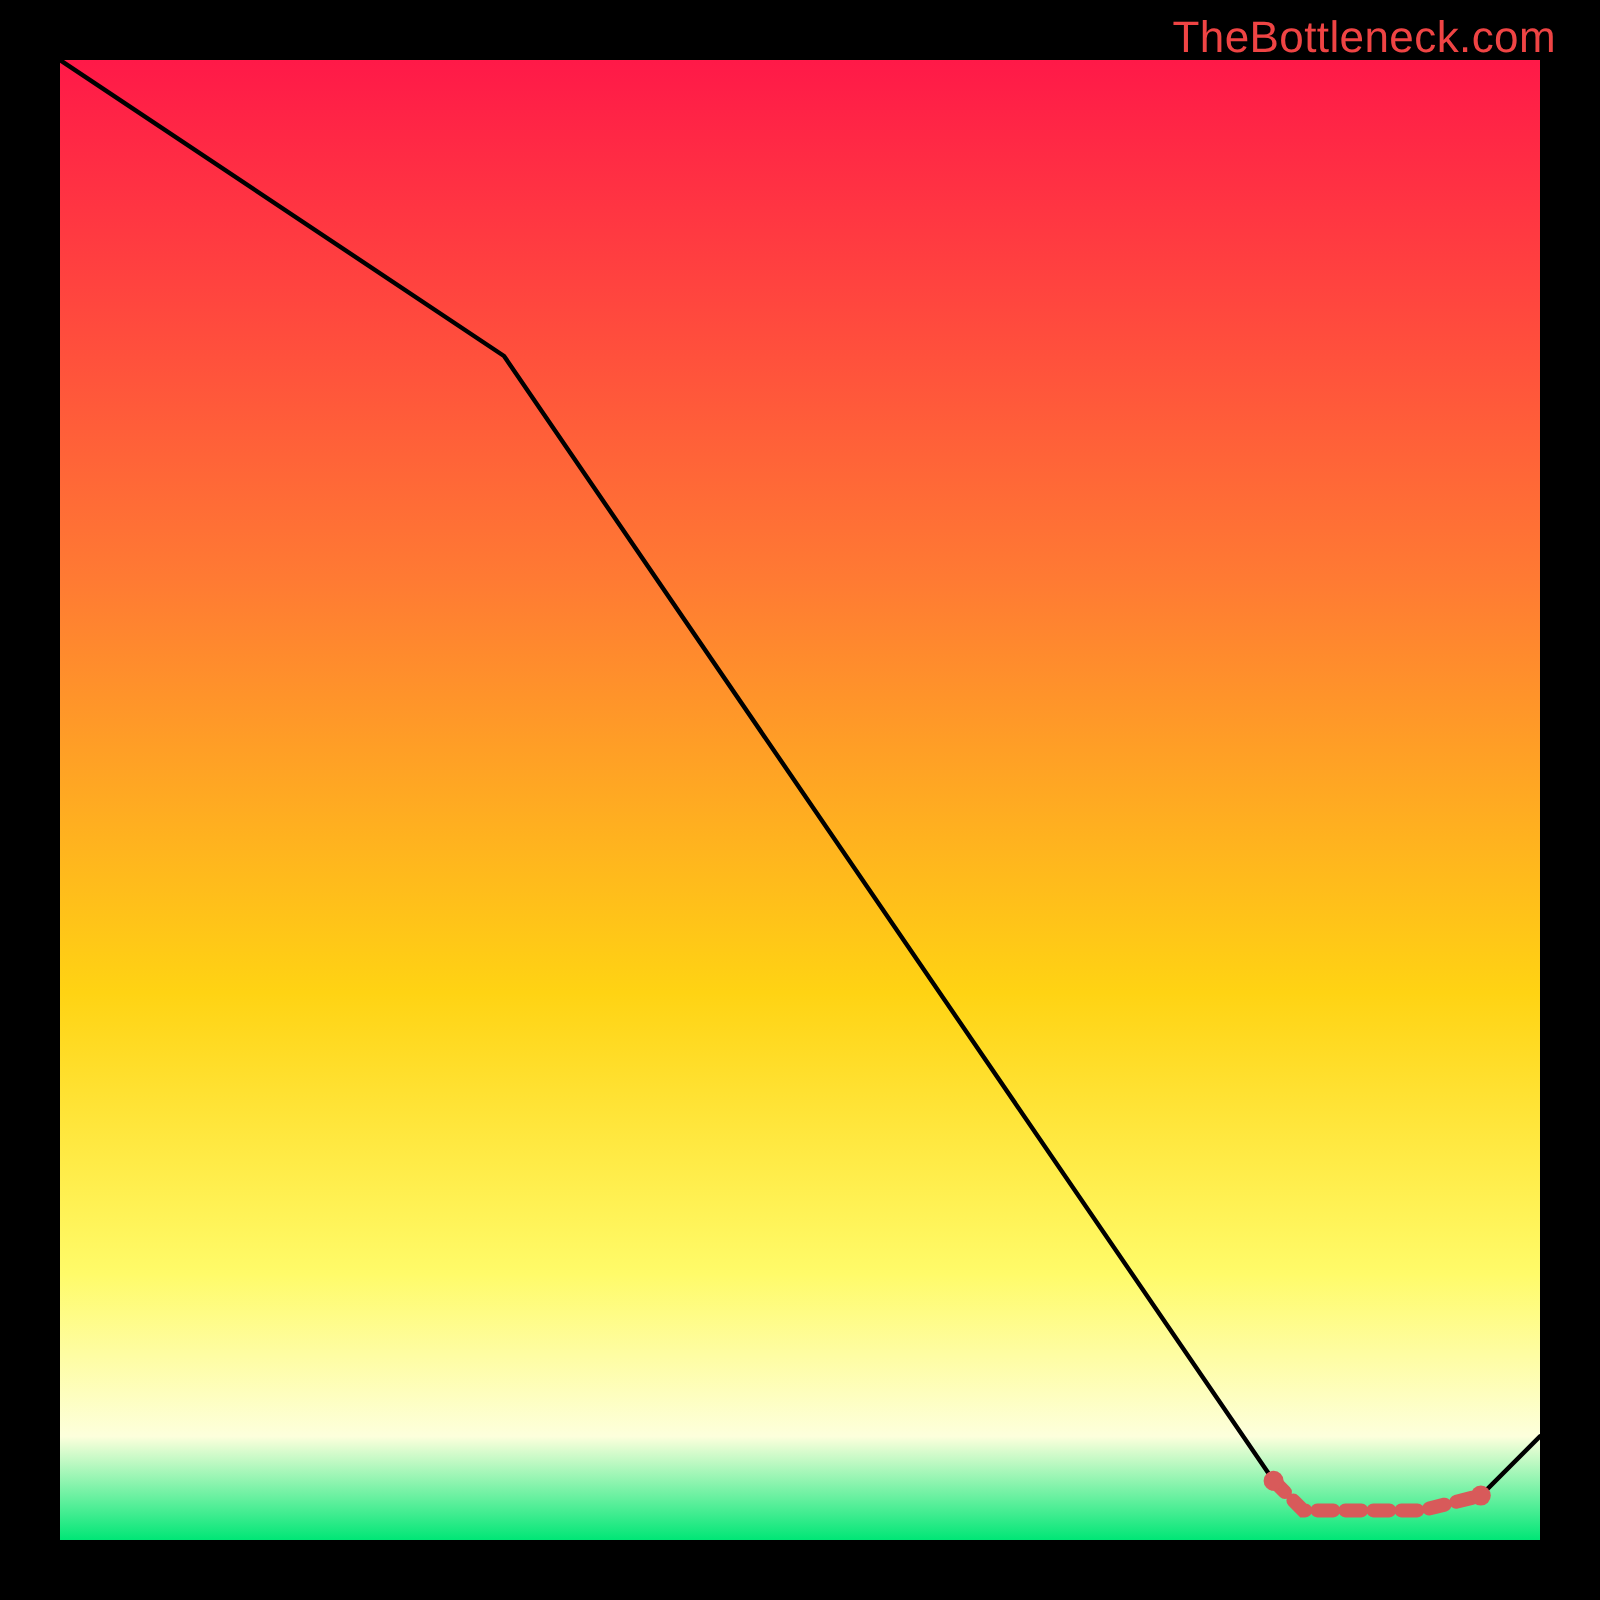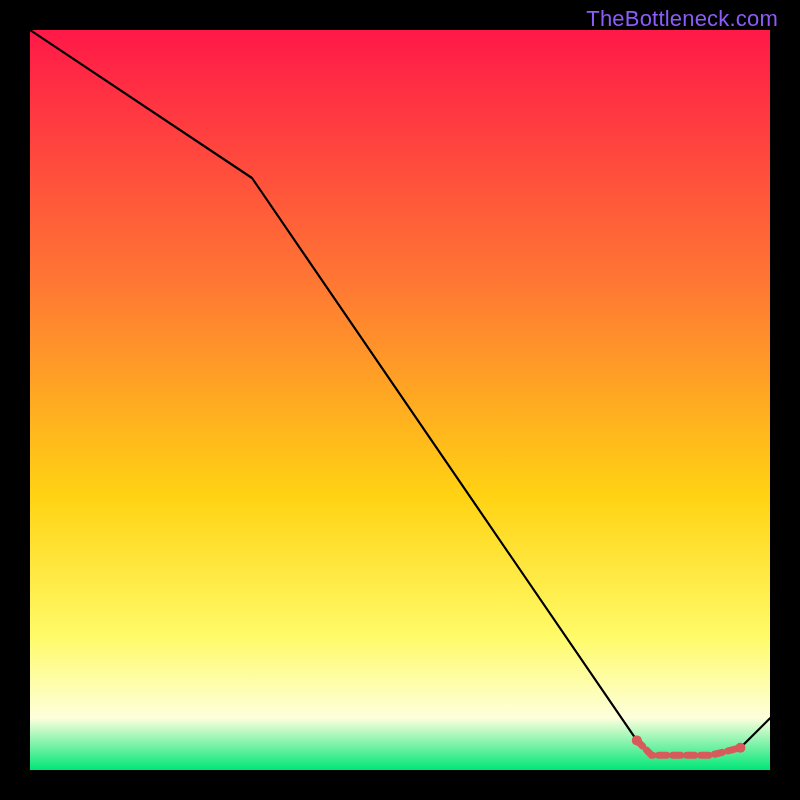--- a/index.html
+++ b/index.html
@@ -8,21 +8,21 @@
     width: 800px;
     height: 800px;
     background: #000;
     font-family: Arial, Helvetica, sans-serif;
     overflow: hidden;
   }
   .attribution {
     position: absolute;
     top: 6px;
     right: 22px;
-    color: #8b5cf6;
+    color: #ef4444;
     font-size: 22px;
     font-weight: 500;
     letter-spacing: 0.2px;
   }
   .plot-frame {
     position: absolute;
     left: 30px;
     top: 30px;
     width: 740px;
     height: 740px;

